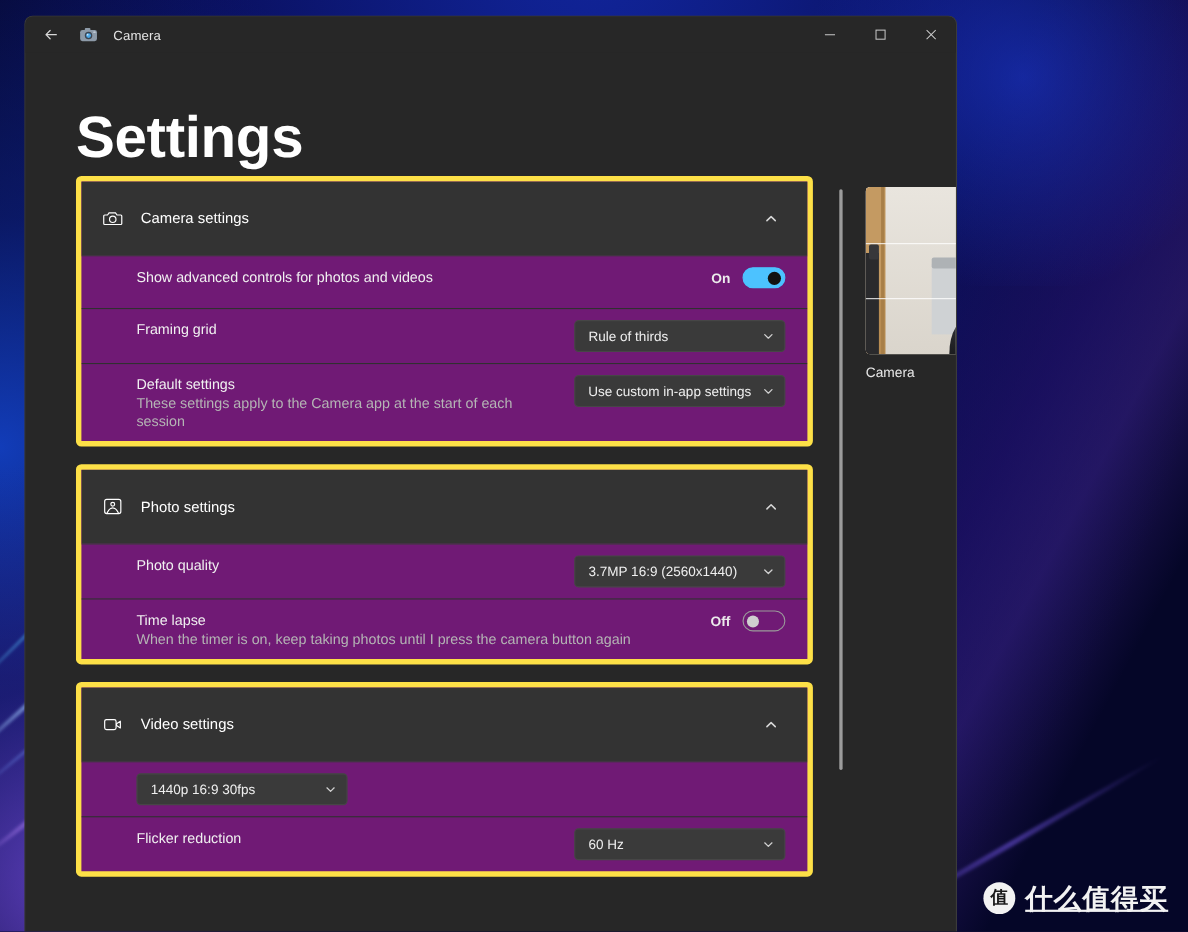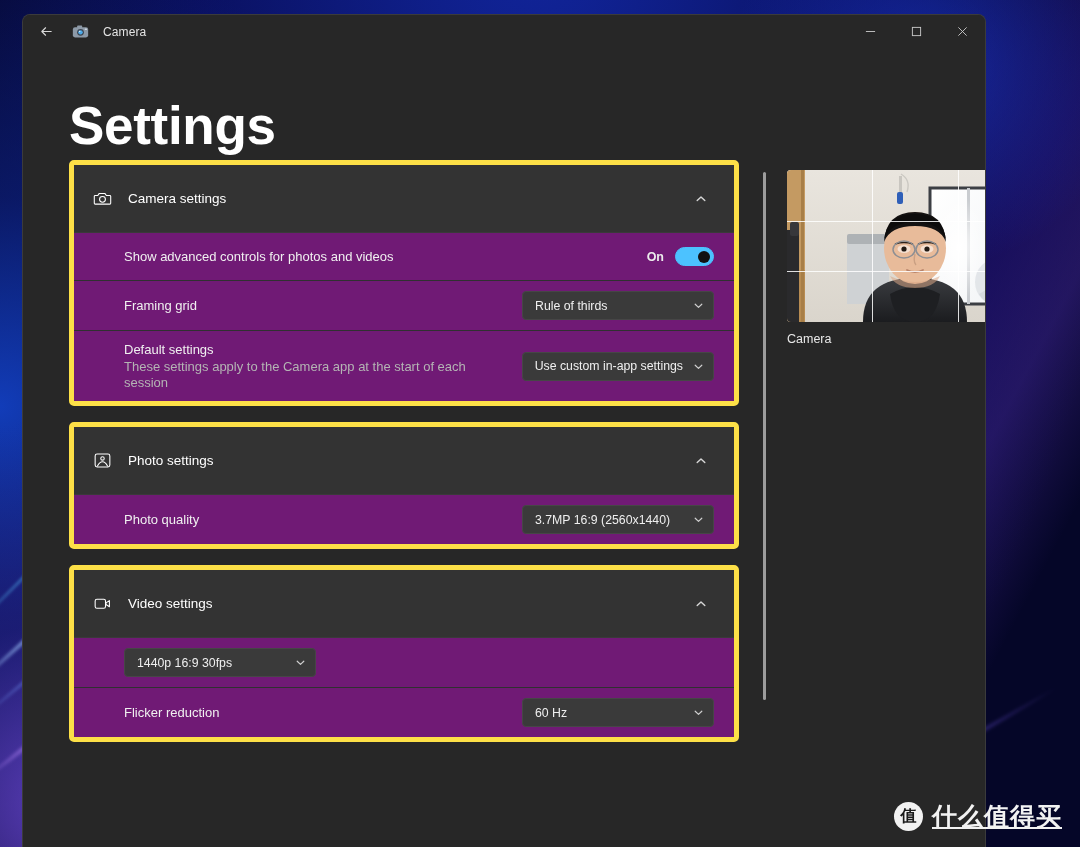--- a/index.html
+++ b/index.html
@@ -51,21 +51,21 @@
   .glow-tr {
     position: absolute; right: -60px; top: -120px; width: 420px; height: 380px;
     background: radial-gradient(circle, rgba(30,60,220,0.55) 0%, rgba(10,20,100,0) 70%);
     pointer-events: none;
   }
 
   
   #app-window {
     position: absolute;
     left: 22px; top: 14px;
-    width: 964px; height: 833px;
+    width: 848px; height: 833px;
     background: #272727;
     border-radius: 8px 8px 0 0;
     overflow: hidden;
     border: 1px solid #3b3b3b;
     border-bottom: none;
   }
 
   
   #titlebar {
     height: 33px;
@@ -159,21 +159,21 @@
   .card-header .chev {
     margin-left: auto;
     width: 26px; height: 26px;
     display: flex; align-items: center; justify-content: center;
     color: #d6d6d6;
   }
 
   .row {
     min-height: 48px;
     display: flex;
-    align-items: center;
+    align-items: flex-start;
     padding: 10px 20px 10px 50px;
     border-top: 1px solid #303030;
     gap: 35px;
   }
   .row.first { border-top: 1px solid #3a3a3a; }
   .row-text { flex: 1 1 auto; min-width: 0; }
   .row-title { font-size: 13px; color: #f0f0f0; line-height: 17px; }
   .row-desc { font-size: 13px; color: #b4b4b4; line-height: 16px; margin-top: 1px; }
   .row-ctrl { flex: 0 0 auto; display: flex; align-items: center; }
 
@@ -435,20 +435,34 @@
                   <span class="dd-val">3.7MP 16:9 (2560x1440)</span>
                   <span class="dd-chev">
                     <svg width="11" height="11" viewBox="0 0 12 12" fill="none" stroke="currentColor" stroke-width="1.3">
                         <path d="M2.4 4.6L6 8.1l3.6-3.5" stroke-linecap="round" stroke-linejoin="round"></path>
                       </svg>
                   </span>
                 </div>
               </div>
             </div>
 
+            <div class="row">
+              <div class="row-text">
+                <div class="row-title">Time lapse</div>
+                <div class="row-desc">When the timer is on, keep taking photos until I press the camera button again</div>
+              </div>
+              <div class="row-ctrl">
+                <div class="toggle-wrap">
+                  <span class="toggle-label">Off</span>
+                  <span class="switch off">
+                      <span class="knob"></span>
+                    </span>
+                </div>
+              </div>
+            </div>
           </div>
 
           <div class="card">
             <div class="card-header">
               <span class="hdr-icon">
                 <svg width="19" height="19" viewBox="0 0 22 22" fill="none" stroke="currentColor" stroke-width="1.25">
                   <rect x="2.5" y="6" width="12" height="10.5" rx="2"></rect>
                   <path d="M15 10.3l4-2.6v7.1l-4-2.6z" stroke-linejoin="round"></path>
                 </svg>
               </span>

